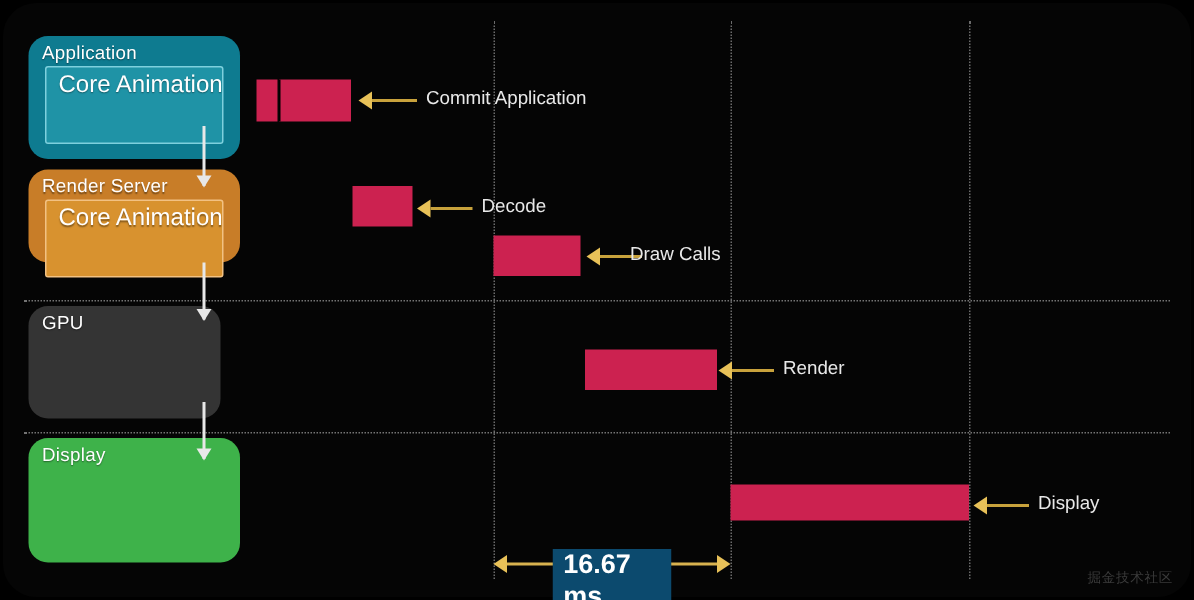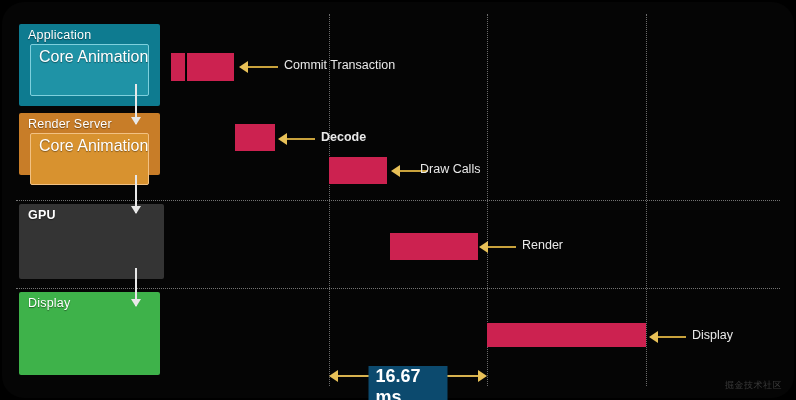--- a/index.html
+++ b/index.html
@@ -19,42 +19,42 @@
   .vline{
     position:absolute;top:14px;width:0;height:372px;
     border-left:1px dotted #8d8d8d;opacity:.75;
   }
   .hline{
     position:absolute;left:16px;width:764px;height:0;
     border-top:1px dotted #9a9a9a;opacity:.75;
   }
   
   .block{
-    position:absolute;border-radius:2px;box-sizing:border-box;
+    position:absolute;border-radius:13px;box-sizing:border-box;
   }
   .block .btitle{
     position:absolute;left:9px;top:4px;
     font-size:12.5px;color:#ffffff;letter-spacing:.2px;
     text-shadow:0 1px 1px rgba(0,0,0,.45);
     white-space:nowrap;
   }
   .inner{
     position:absolute;border-radius:2px;box-sizing:border-box;
   }
   .inner .ititle{
     position:absolute;left:8px;top:3px;font-size:16px;color:#ffffff;
     white-space:nowrap;text-shadow:0 1px 1px rgba(0,0,0,.4);
   }
   #blk-app{left:19px;top:24px;width:141px;height:82px;background:#0e7b90;}
   #blk-app .inner{left:11px;top:20px;width:119px;height:52px;
     background:#1f93a6;border:1px solid #7ed0dd;}
   #blk-render{left:19px;top:113px;width:141px;height:62px;background:#c87d28;}
   #blk-render .inner{left:11px;top:20px;width:119px;height:52px;
     background:#d8922f;border:1px solid #f2c183;}
-  #blk-gpu{left:19px;top:204px;width:145px;height:75px;background:#343434;font-weight:bold;}
+  #blk-gpu{left:19px;top:204px;width:128px;height:75px;background:#343434;}
   #blk-disp{left:19px;top:292px;width:141px;height:83px;background:#3eb24a;}
 
   
   .varrow{position:absolute;width:6px;}
   .varrow .shaft{
     position:absolute;left:2px;top:0;width:2px;height:100%;
     background:#e8e8e8;
   }
   .varrow .head{
     position:absolute;left:-2px;bottom:-1px;width:0;height:0;
@@ -162,27 +162,27 @@
 
   <div class="bar" style="left:329px;top:157px;width:58px;height:27px;"></div>
 
   <div class="bar" style="left:390px;top:233px;width:88px;height:27px;"></div>
 
   <div class="bar" style="left:487px;top:323px;width:159px;height:24px;"></div>
 
   <div class="callout" style="left:248px;top:66px;">
     <div class="ahead" style="left:-9px;"></div>
     <div class="aline" style="width:30px;"></div>
-    <div class="ltext" style="left:36px;">Commit Transaction</div>
+    <div class="ltext" style="left:36px;">Commit Application</div>
   </div>
 
   <div class="callout" style="left:287px;top:138px;">
     <div class="ahead" style="left:-9px;"></div>
     <div class="aline" style="width:28px;"></div>
-    <div class="ltext" style="left:34px;font-weight:bold;">Decode</div>
+    <div class="ltext" style="left:34px;">Decode</div>
   </div>
 
   <div class="callout" style="left:400px;top:170px;">
     <div class="ahead" style="left:-9px;"></div>
     <div class="aline" style="width:28px;"></div>
     <div class="ltext" style="left:20px;">Draw Calls</div>
   </div>
 
   <div class="callout" style="left:488px;top:246px;">
     <div class="ahead" style="left:-9px;"></div>

